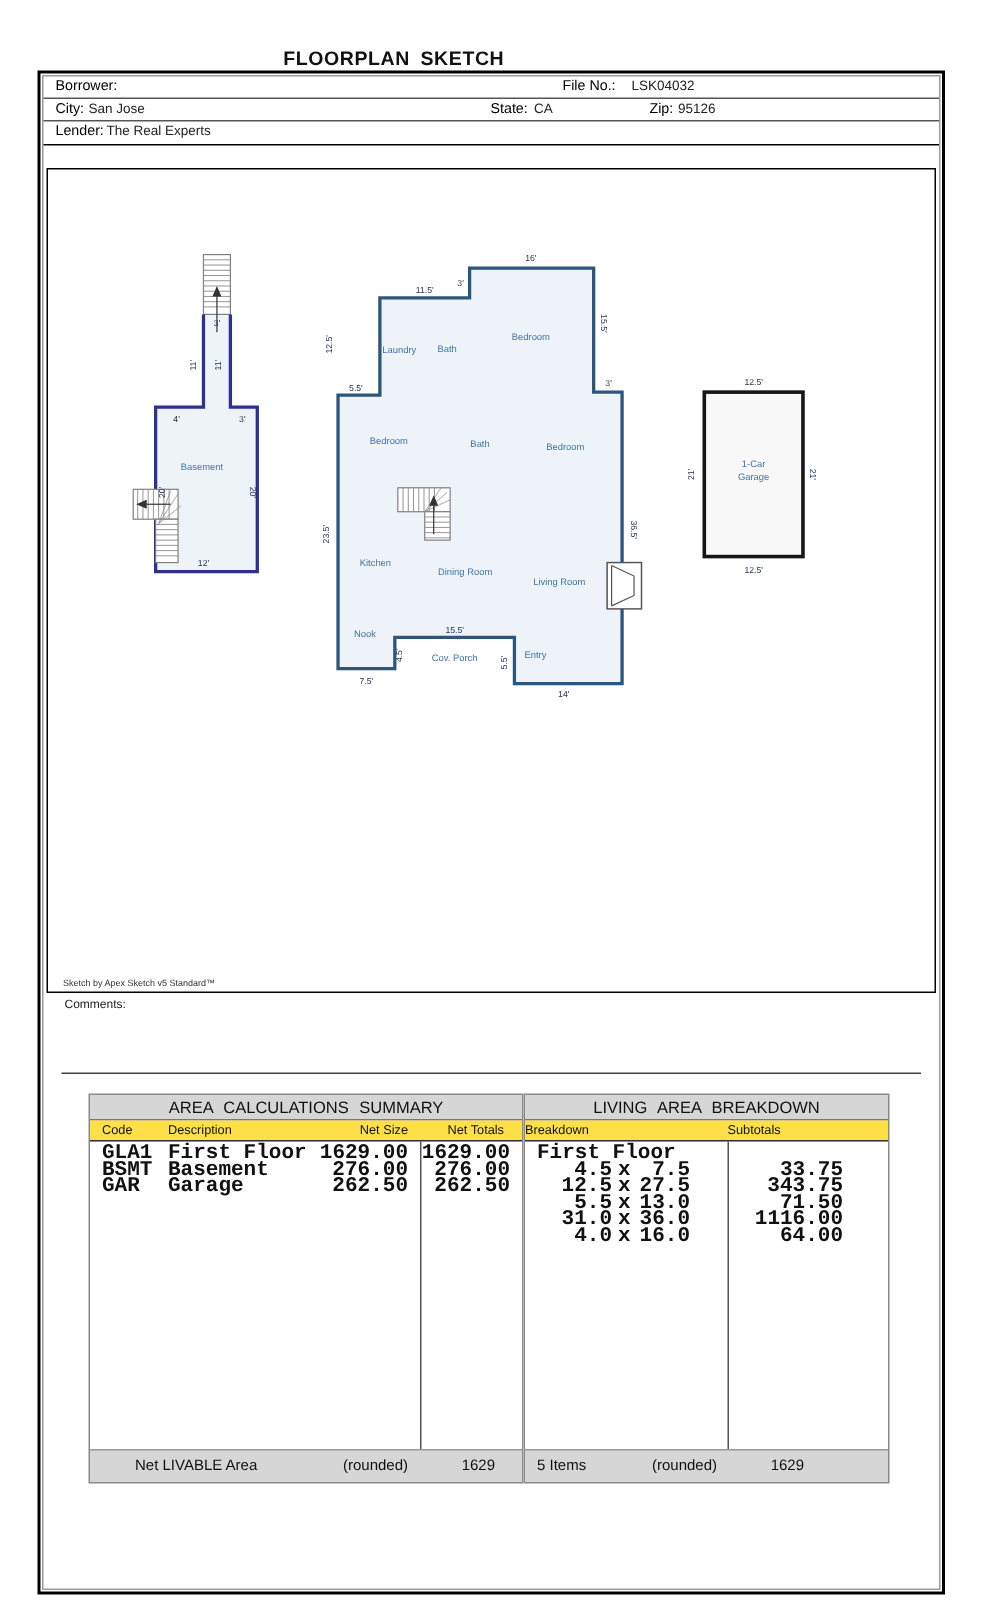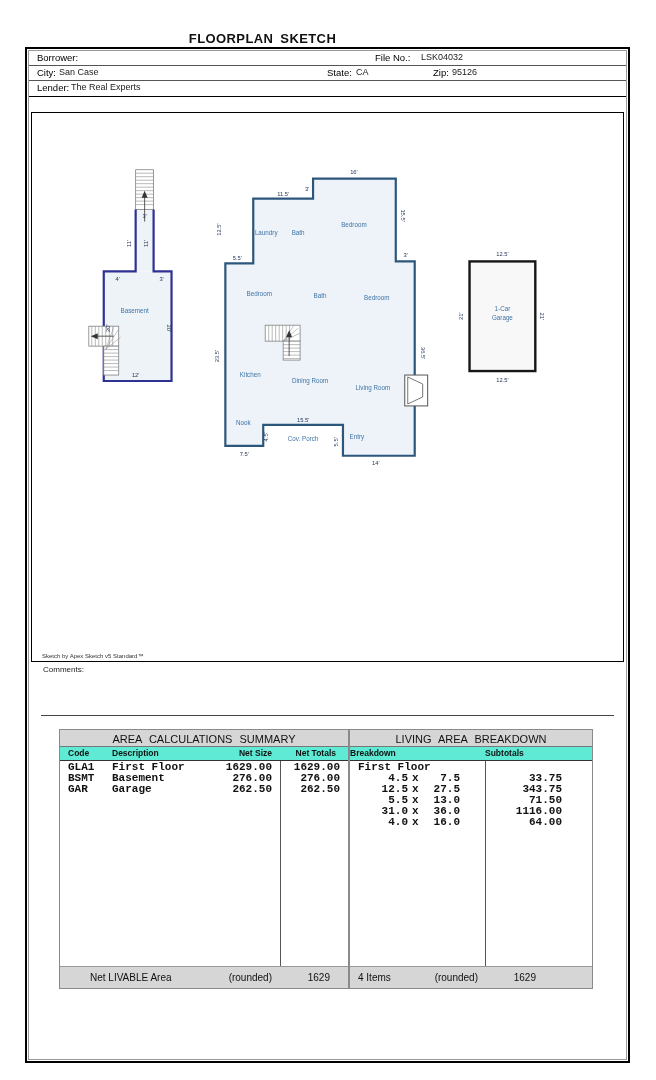--- a/index.html
+++ b/index.html
@@ -22,25 +22,25 @@
   .apex-credit{position:absolute;left:10px;bottom:2px;font-size:6px;color:#333;}
   .comments{position:absolute;top:614px;left:14px;font-size:8px;color:#222;}
   .comments-rule{position:absolute;top:664px;left:12px;right:12px;height:0;border-top:1px solid #444;}
   
   .tables{position:absolute;top:678px;left:30px;right:20px;display:flex;}
   .tbl{position:relative;height:258px;border:1px solid #8a8a8a;background:#fff;}
   .tbl-left{width:288px;}
   .tbl-right{width:242px;}
   .tbl-title{background:#d6d6d6;text-align:center;font-size:11px;padding:3px 0 1px;
        word-spacing:4px;border-bottom:1px solid #777;height:12px;}
-  .tbl-cols{position:relative;background:#5eead4;height:13px;font-size:8.5px;font-weight:bold;
+  .tbl-cols{position:relative;background:#fde047;height:13px;font-size:8.5px;font-weight:normal;
        border-bottom:1px solid #333;}
   .tbl-cols span{position:absolute;top:1px;}
   .tbl-body{position:absolute;top:31px;bottom:22px;left:0;right:0;
-       font-family:"Liberation Mono",monospace;font-size:11px;font-weight:bold;}
+       font-family:"Liberation Mono",monospace;font-size:14px;font-weight:bold;}
   .m-row{position:relative;height:11px;}
   .m-row span{position:absolute;top:0;white-space:pre;}
   .tbl-foot{position:absolute;bottom:0;left:0;right:0;height:21px;background:#d6d6d6;
        border-top:1px solid #999;font-size:10px;margin-top:16px;}
   .tbl-foot span{position:absolute;top:5px;white-space:nowrap;}
   .vdiv{position:absolute;top:31px;bottom:0;width:1px;background:#555;}
   .ra{text-align:right;}
   .ca{}
   
   .room{font-family:"Liberation Sans",sans-serif;font-size:6.3px;fill:#3f74a6;}
@@ -55,21 +55,21 @@
   <div class="page-inner">
 
     <div class="hdr">
       <div class="hdr-row">
         <span class="lbl" style="left:8px">Borrower:</span>
         <span class="lbl" style="left:346px">File No.:</span>
         <span class="val" style="left:392px">LSK04032</span>
       </div>
       <div class="hdr-row">
         <span class="lbl" style="left:8px">City:</span>
-        <span class="val" style="left:30px">San Case</span>
+        <span class="val" style="left:30px">San Jose</span>
         <span class="lbl" style="left:298px">State:</span>
         <span class="val" style="left:327px">CA</span>
         <span class="lbl" style="left:404px">Zip:</span>
         <span class="val" style="left:423px">95126</span>
       </div>
       <div class="hdr-row">
         <span class="lbl" style="left:8px">Lender:</span>
         <span class="val" style="left:42px">The Real Experts</span>
       </div>
     </div>
@@ -248,21 +248,21 @@
           </div>
           <div class="m-row">
             <span class="ra" style="left:10px;width:48px">4.0</span>
             <span class="ca" style="left:62px;width:14px">x</span>
             <span class="ra" style="left:76px;width:34px">16.0</span>
             <span class="ra" style="right:30px;width:70px">64.00</span>
           </div>
         </div>
         <div class="vdiv" style="left:135px"></div>
         <div class="tbl-foot">
-          <span style="left:8px">4 Items</span>
+          <span style="left:8px">5 Items</span>
           <span class="ra" style="left:62px;width:66px">(rounded)</span>
           <span class="ra" style="right:56px;width:50px">1629</span>
         </div>
       </div>
     </div>
 
   </div>
 </div>
 
 </body></html>

